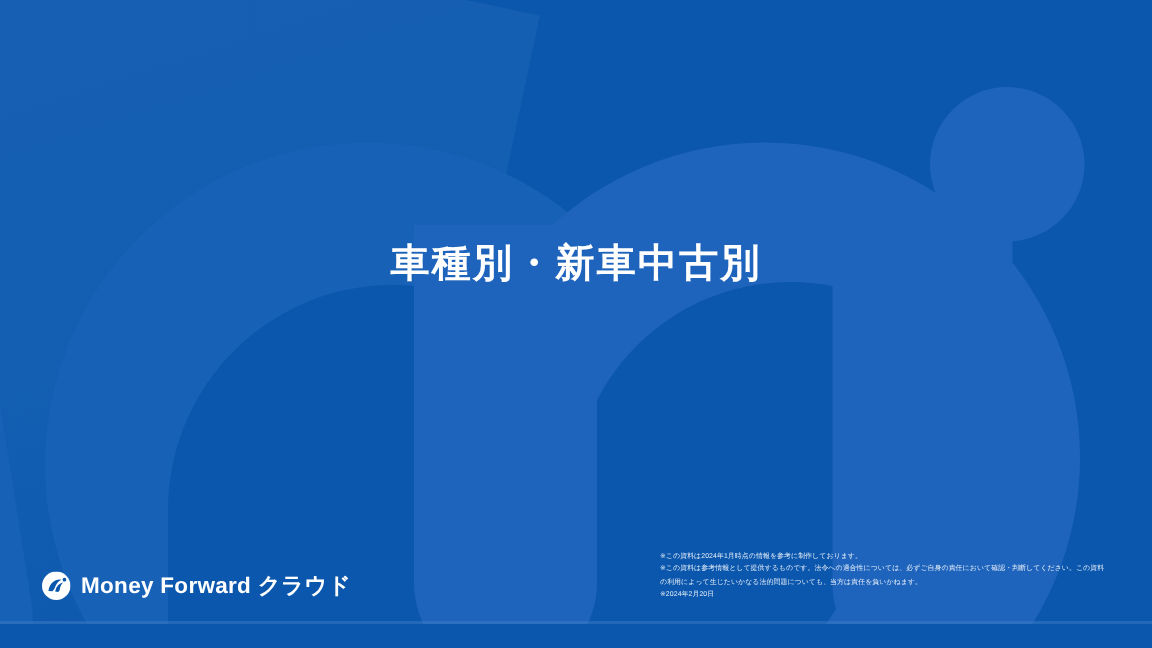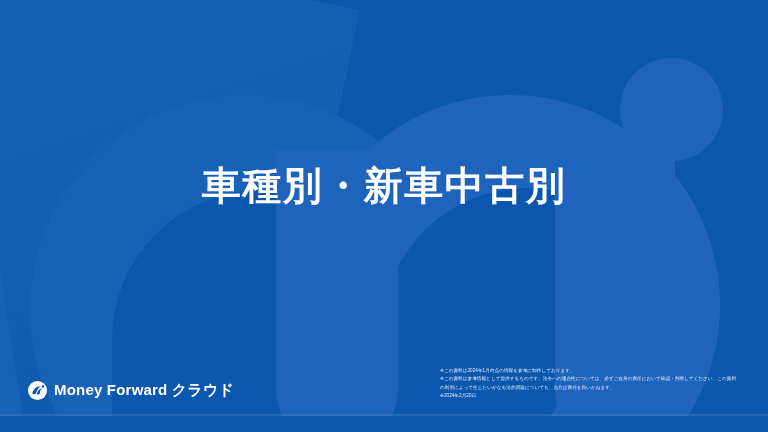--- a/index.html
+++ b/index.html
@@ -107,21 +107,21 @@
 
   
   .title-block{
     position:absolute;
     left:0;right:0;top:156px;
     text-align:center;
     z-index:5;
   }
   .title-line{
     color:#ffffff;
-    font-size:39px;
+    font-size:26px;
     font-weight:bold;
     line-height:1.52;
     letter-spacing:1.5px;
     white-space:nowrap;
   }
 
   
   .logo{
     position:absolute;
     left:28px; bottom:32px;

